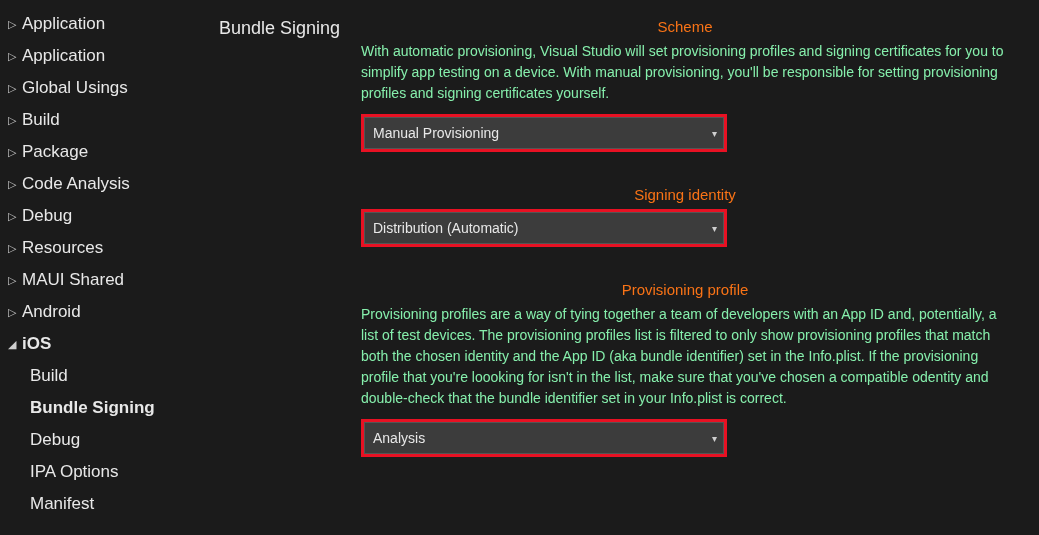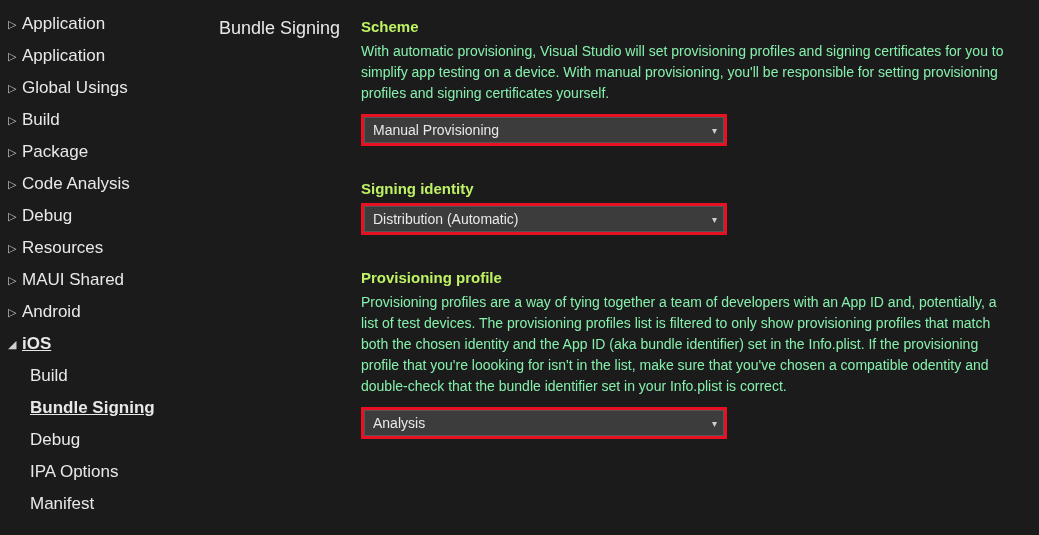--- a/index.html
+++ b/index.html
@@ -29,59 +29,59 @@
       width: 14px;
       display: inline-block;
       font-size: 11px;
       color: #cfcfcf;
     }
     .tree-item.child {
       padding-left: 30px;
     }
     .tree-item.selected .label {
       font-weight: 600;
-      text-decoration: underline;
     }
     .tree-item .label {
       font-size: 17px;
     }
     .section-title {
       width: 150px;
       padding: 18px 0 0 14px;
       font-size: 18px;
       color: #e8e8e8;
       flex-shrink: 0;
     }
     .content {
       flex: 1;
       padding: 18px 30px 0 6px;
     }
     .field-group {
       margin-bottom: 34px;
     }
     .field-title {
-      font-weight: 700;
+      font-weight: 400;
       font-size: 15px;
       margin-bottom: 6px;
-      color: #bef264;
+      color: #f97316;
+      text-align: center;
     }
     .field-desc {
       color: #86efac;
       line-height: 1.5;
       margin-bottom: 10px;
     }
     .select-wrap {
       border: 3px solid #e81123;
       display: inline-block;
       padding: 0;
       background: #3c3c3c;
     }
     .select {
       width: 360px;
-      height: 26px;
+      height: 32px;
       background: #3c3c3c;
       border: 1px solid #555;
       color: #e8e8e8;
       display: flex;
       align-items: center;
       justify-content: space-between;
       padding: 0 6px 0 8px;
       cursor: pointer;
     }
     .select .caret {

